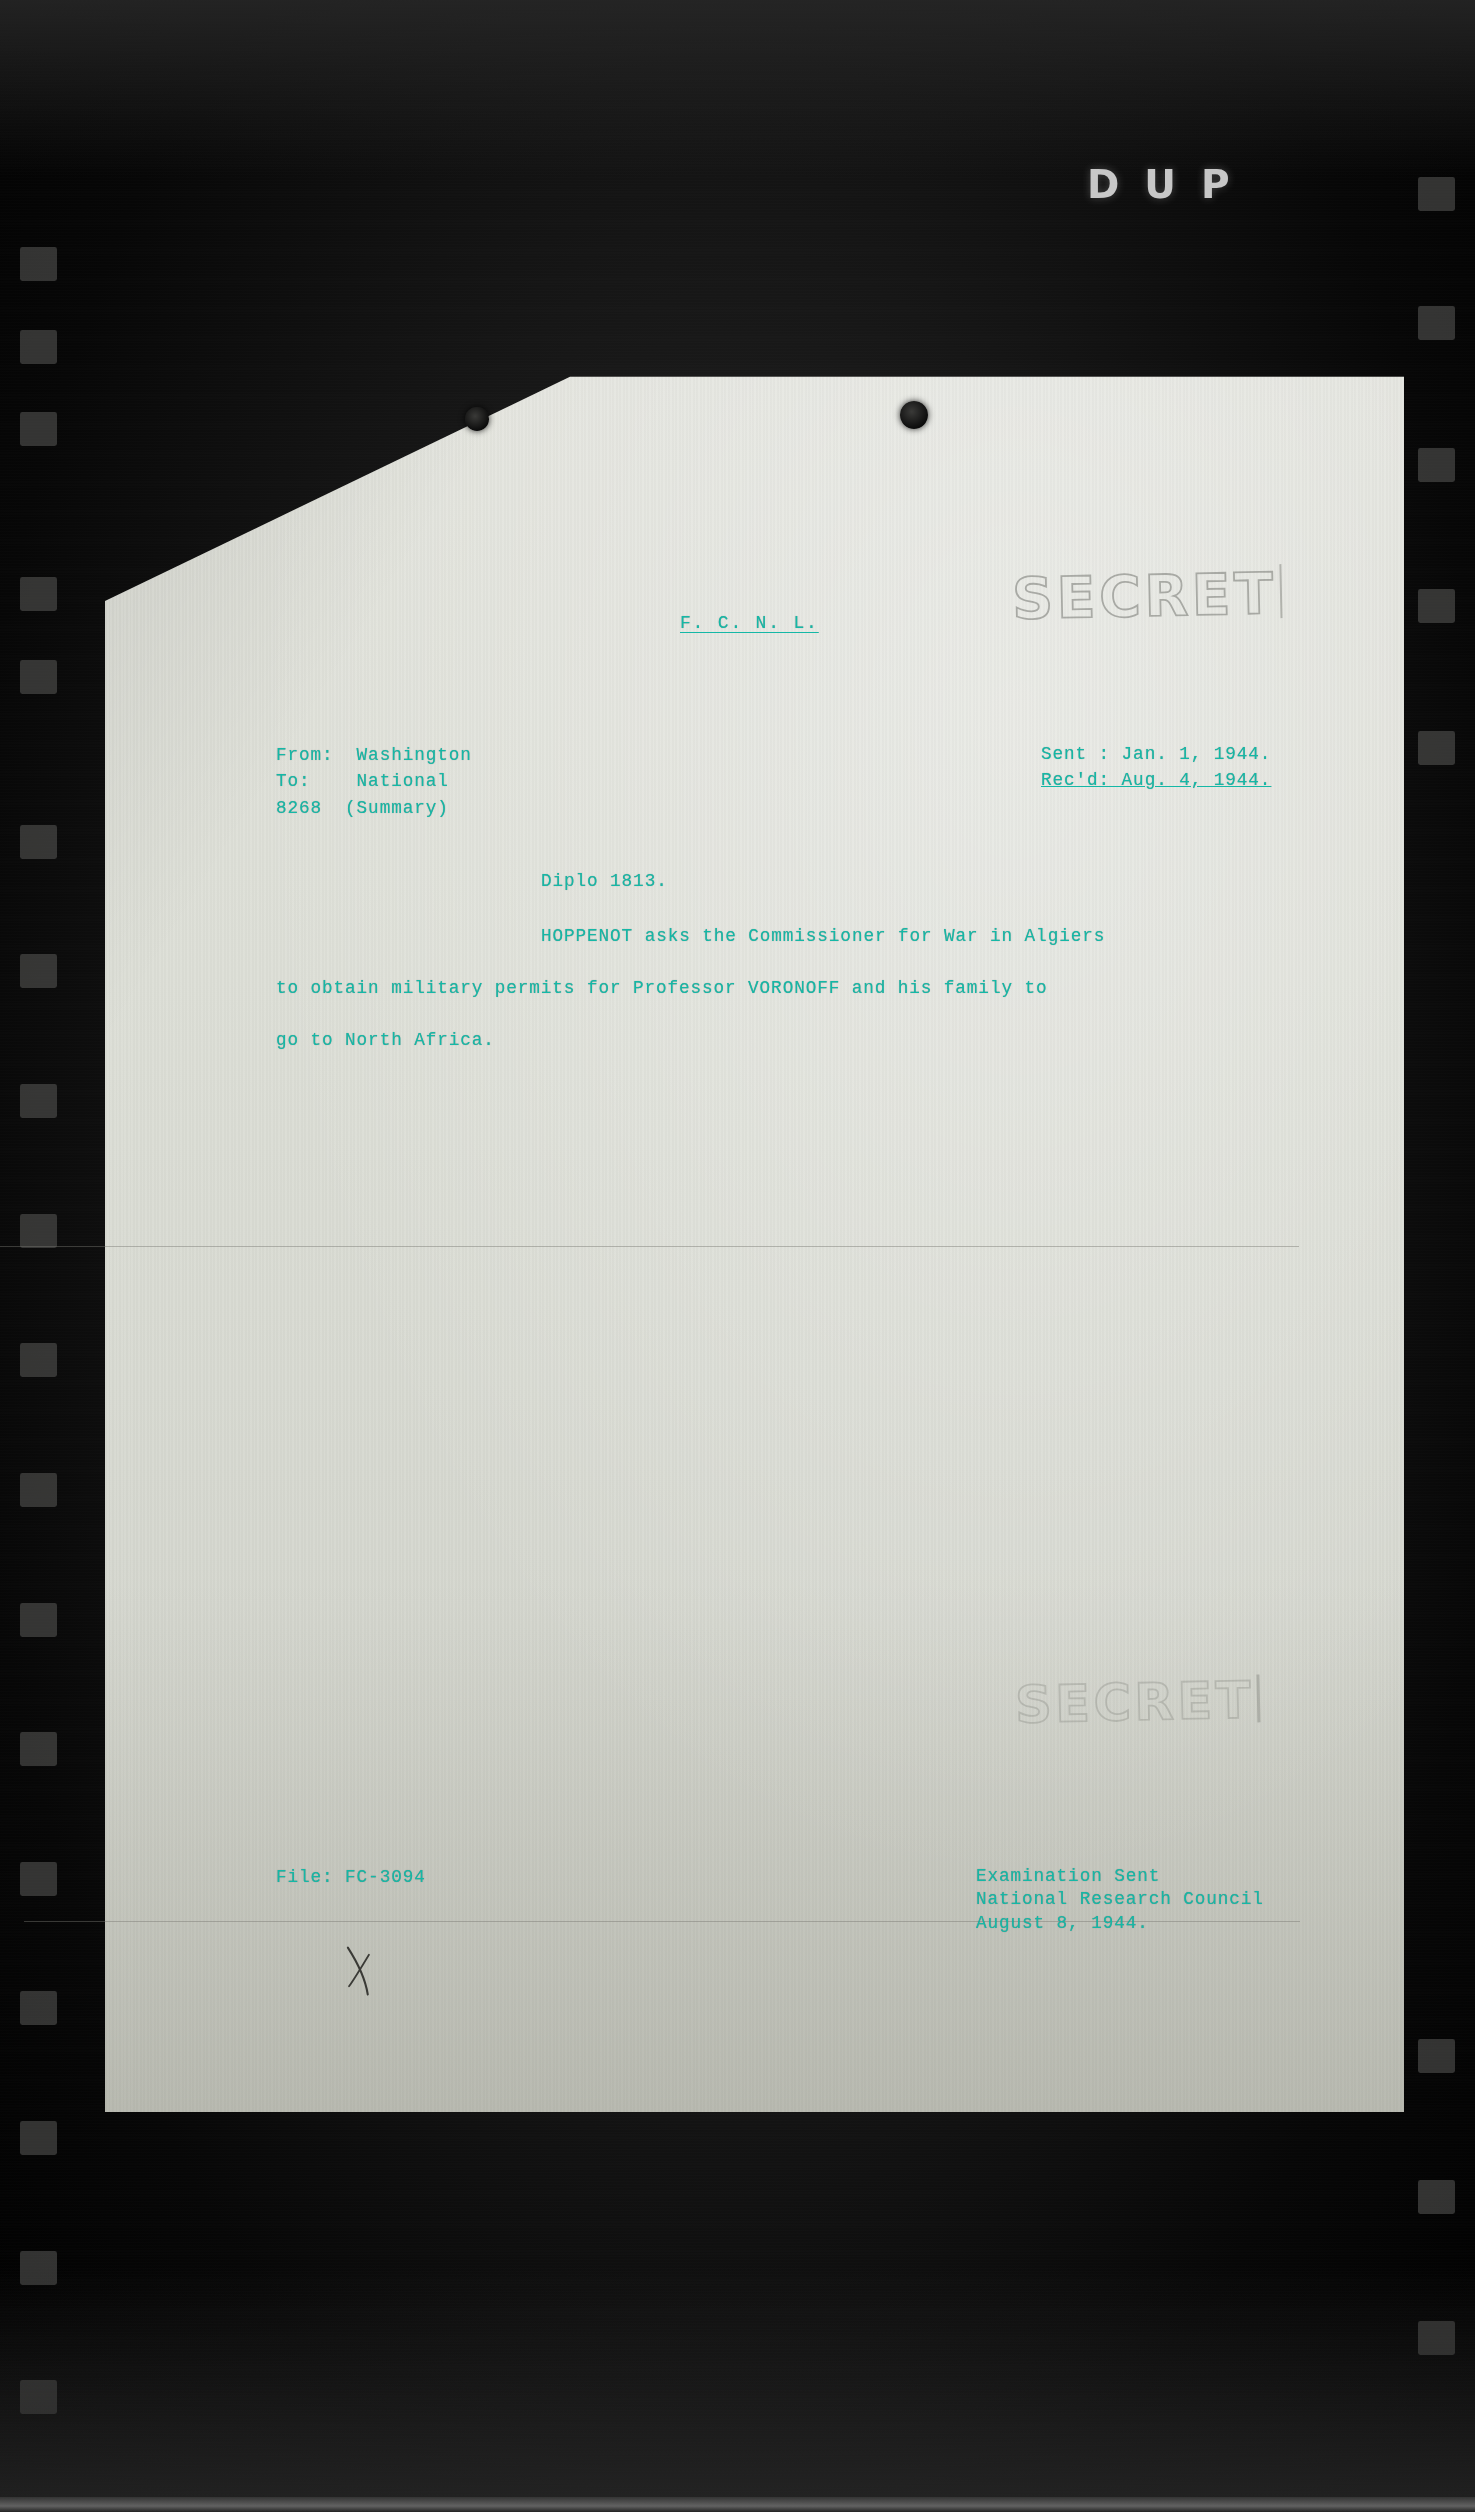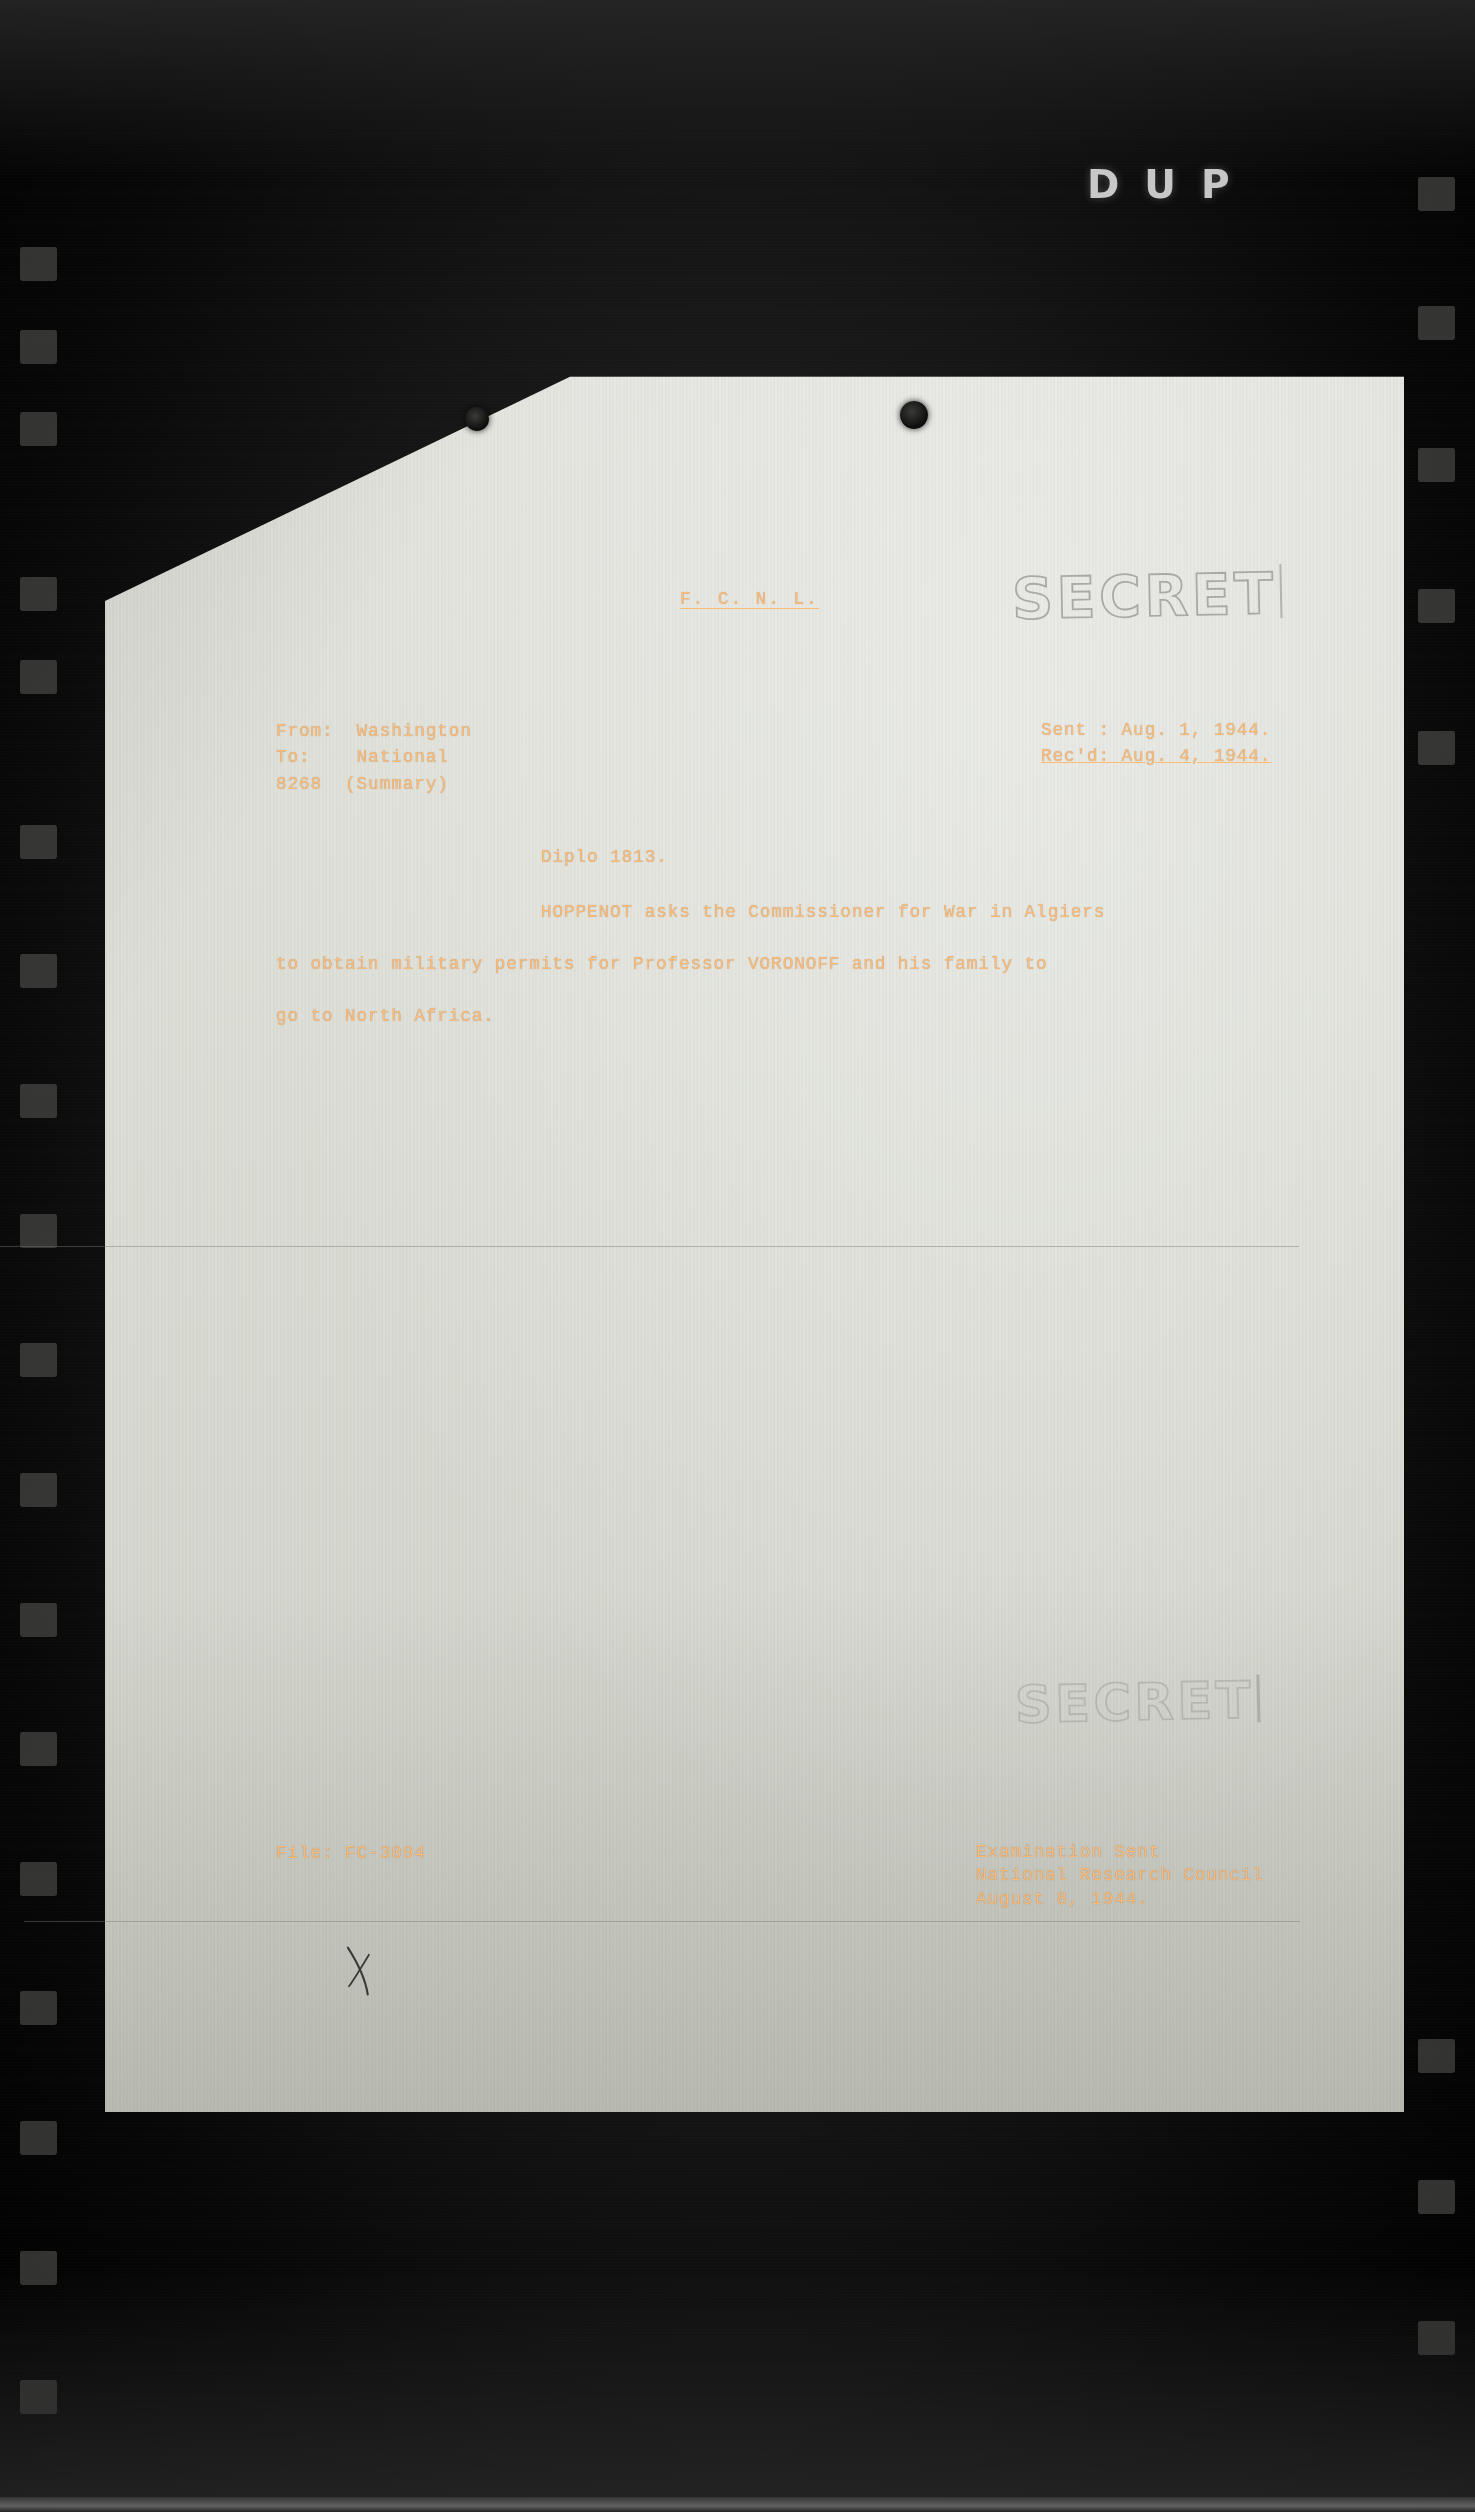--- a/index.html
+++ b/index.html
@@ -131,26 +131,27 @@
     border-radius: 50%;
     background: radial-gradient(circle at 42% 38%, #3a3a38, #0c0c0c 70%);
     box-shadow: 0 0 5.9px rgba(0,0,0,.8);
   }
   #punch-left  { left: 465px; top: 407px;  width: 23.6px; height: 23.6px; }
   #punch-right { left: 900px; top: 401px; width: 28px; height: 28px; }
 
   
   .typed {
     position: absolute;
-    color: #fdba74;
+    color: #14b8a6;
     font-family: "Liberation Mono", monospace;
     font-size: 17.7px;
     letter-spacing: 0.9px;
     white-space: pre;
     text-shadow: 0 0 0.9px rgba(0,0,0,.35);
+    margin-top: 24px;
   }
 
   #fcnl {
     left: 680px;
     top: 589px;
     font-size: 18px;
     letter-spacing: 1.8px;
     text-decoration: underline;
     text-underline-offset: 4.1px;
   }
@@ -277,21 +278,21 @@
 <div class="punch" id="punch-right"></div>
 
 <div class="typed" id="fcnl">F. C. N. L.</div>
 
 <div class="stamp" id="stamp-top">SECRET</div>
 <div class="stamp" id="stamp-bottom">SECRET</div>
 
 <div class="typed" id="hdr-from"><span>From:</span>  <span>Washington</span></div>
 <div class="typed" id="hdr-to"><span>To:</span>    <span>National</span></div>
 <div class="typed" id="hdr-num">8268  (Summary)</div>
-<div class="typed" id="hdr-sent">Sent : Aug. 1, 1944.</div>
+<div class="typed" id="hdr-sent">Sent : Jan. 1, 1944.</div>
 <div class="typed" id="hdr-recd">Rec'd: Aug. 4, 1944.</div>
 
 <div class="typed" id="diplo">Diplo 1813.</div>
 <div class="typed" id="body1">HOPPENOT asks the Commissioner for War in Algiers</div>
 <div class="typed" id="body2">to obtain military permits for Professor VORONOFF and his family to</div>
 <div class="typed" id="body3">go to North Africa.</div>
 
 <div class="rule" id="rule-mid"></div>
 <div class="rule" id="rule-foot"></div>
 

